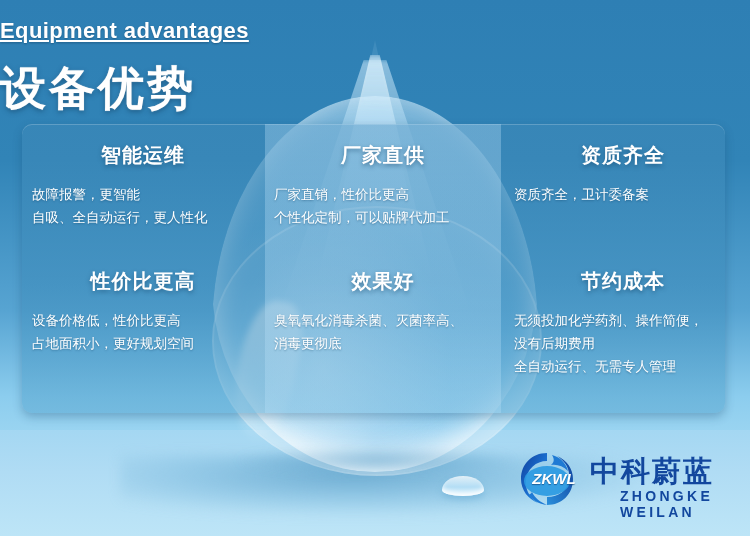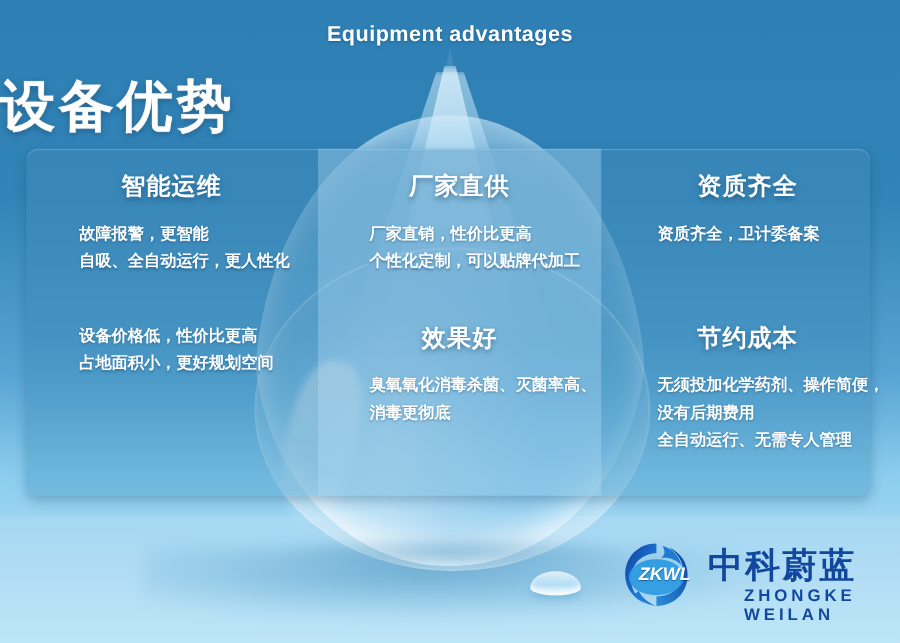--- a/index.html
+++ b/index.html
@@ -82,40 +82,41 @@
     background:linear-gradient(180deg,rgba(60,136,184,.62) 0%,rgba(62,140,187,.58) 55%,rgba(86,165,207,.50) 100%);
     box-shadow:0 4px 10px rgba(20,70,110,.30), inset 0 1px 0 rgba(255,255,255,.20);
   }
   .panel-mid{
     position:absolute;left:265px;top:124px;width:236px;height:289px;
     background:linear-gradient(180deg,rgba(186,224,248,.34) 0%,rgba(190,228,250,.30) 100%);
   }
 
   
   .en-title{
-    position:absolute;left:0;right:0;top:18px;text-align:center;
-    font-size:18px;font-weight:bold;letter-spacing:.4px;color:#ffffff;
+    position:absolute;left:0;right:0;top:18px;
+    font-size:22px;font-weight:bold;letter-spacing:.4px;color:#ffffff;
     text-shadow:0 1px 2px rgba(18,64,100,.55);
+    text-decoration:underline;
   }
   .cn-title{
     position:absolute;left:0;right:0;top:58px;
     font-size:46px;font-weight:bold;letter-spacing:3px;color:#ffffff;
     text-shadow:0 2px 5px rgba(16,62,98,.55),0 0 1px rgba(255,255,255,.9);
   }
 
   
   .block{position:absolute;}
   .blk-h{
     font-size:20px;font-weight:bold;color:#ffffff;text-align:center;
     text-shadow:0 2px 4px rgba(16,62,98,.5);
     letter-spacing:1px;margin-bottom:14px;white-space:nowrap;
   }
   .blk-line{
-    font-size:13.5px;font-weight:bold;color:#ffffff;line-height:23px;
-    text-shadow:0 1px 2px rgba(16,62,98,.45);white-space:nowrap;margin-left:34px;
+    font-size:13.5px;font-weight:normal;color:#ffffff;line-height:23px;
+    text-shadow:0 1px 2px rgba(16,62,98,.45);white-space:nowrap;
   }
 
   
   .c1{left:26px;width:234px;}
   .c2{left:268px;width:230px;}
   .c3{left:508px;width:230px;}
   .r1{top:142px;}
   .r2{top:268px;}
   .c1 .blk-h,.c2 .blk-h,.c3 .blk-h{text-align:center;}
   .c1 .body,.c2 .body,.c3 .body{padding-left:6px;}
@@ -179,20 +180,21 @@
   </div>
 
   <div class="block c3 r1">
     <div class="blk-h">资质齐全</div>
     <div class="body">
       <div class="blk-line">资质齐全，卫计委备案</div>
     </div>
   </div>
 
   <div class="block c1 r2">
+    <div class="blk-h">性价比更高</div>
     <div class="body">
       <div class="blk-line">设备价格低，性价比更高</div>
       <div class="blk-line">占地面积小，更好规划空间</div>
     </div>
   </div>
 
   <div class="block c2 r2">
     <div class="blk-h">效果好</div>
     <div class="body">
       <div class="blk-line">臭氧氧化消毒杀菌、灭菌率高、</div>

